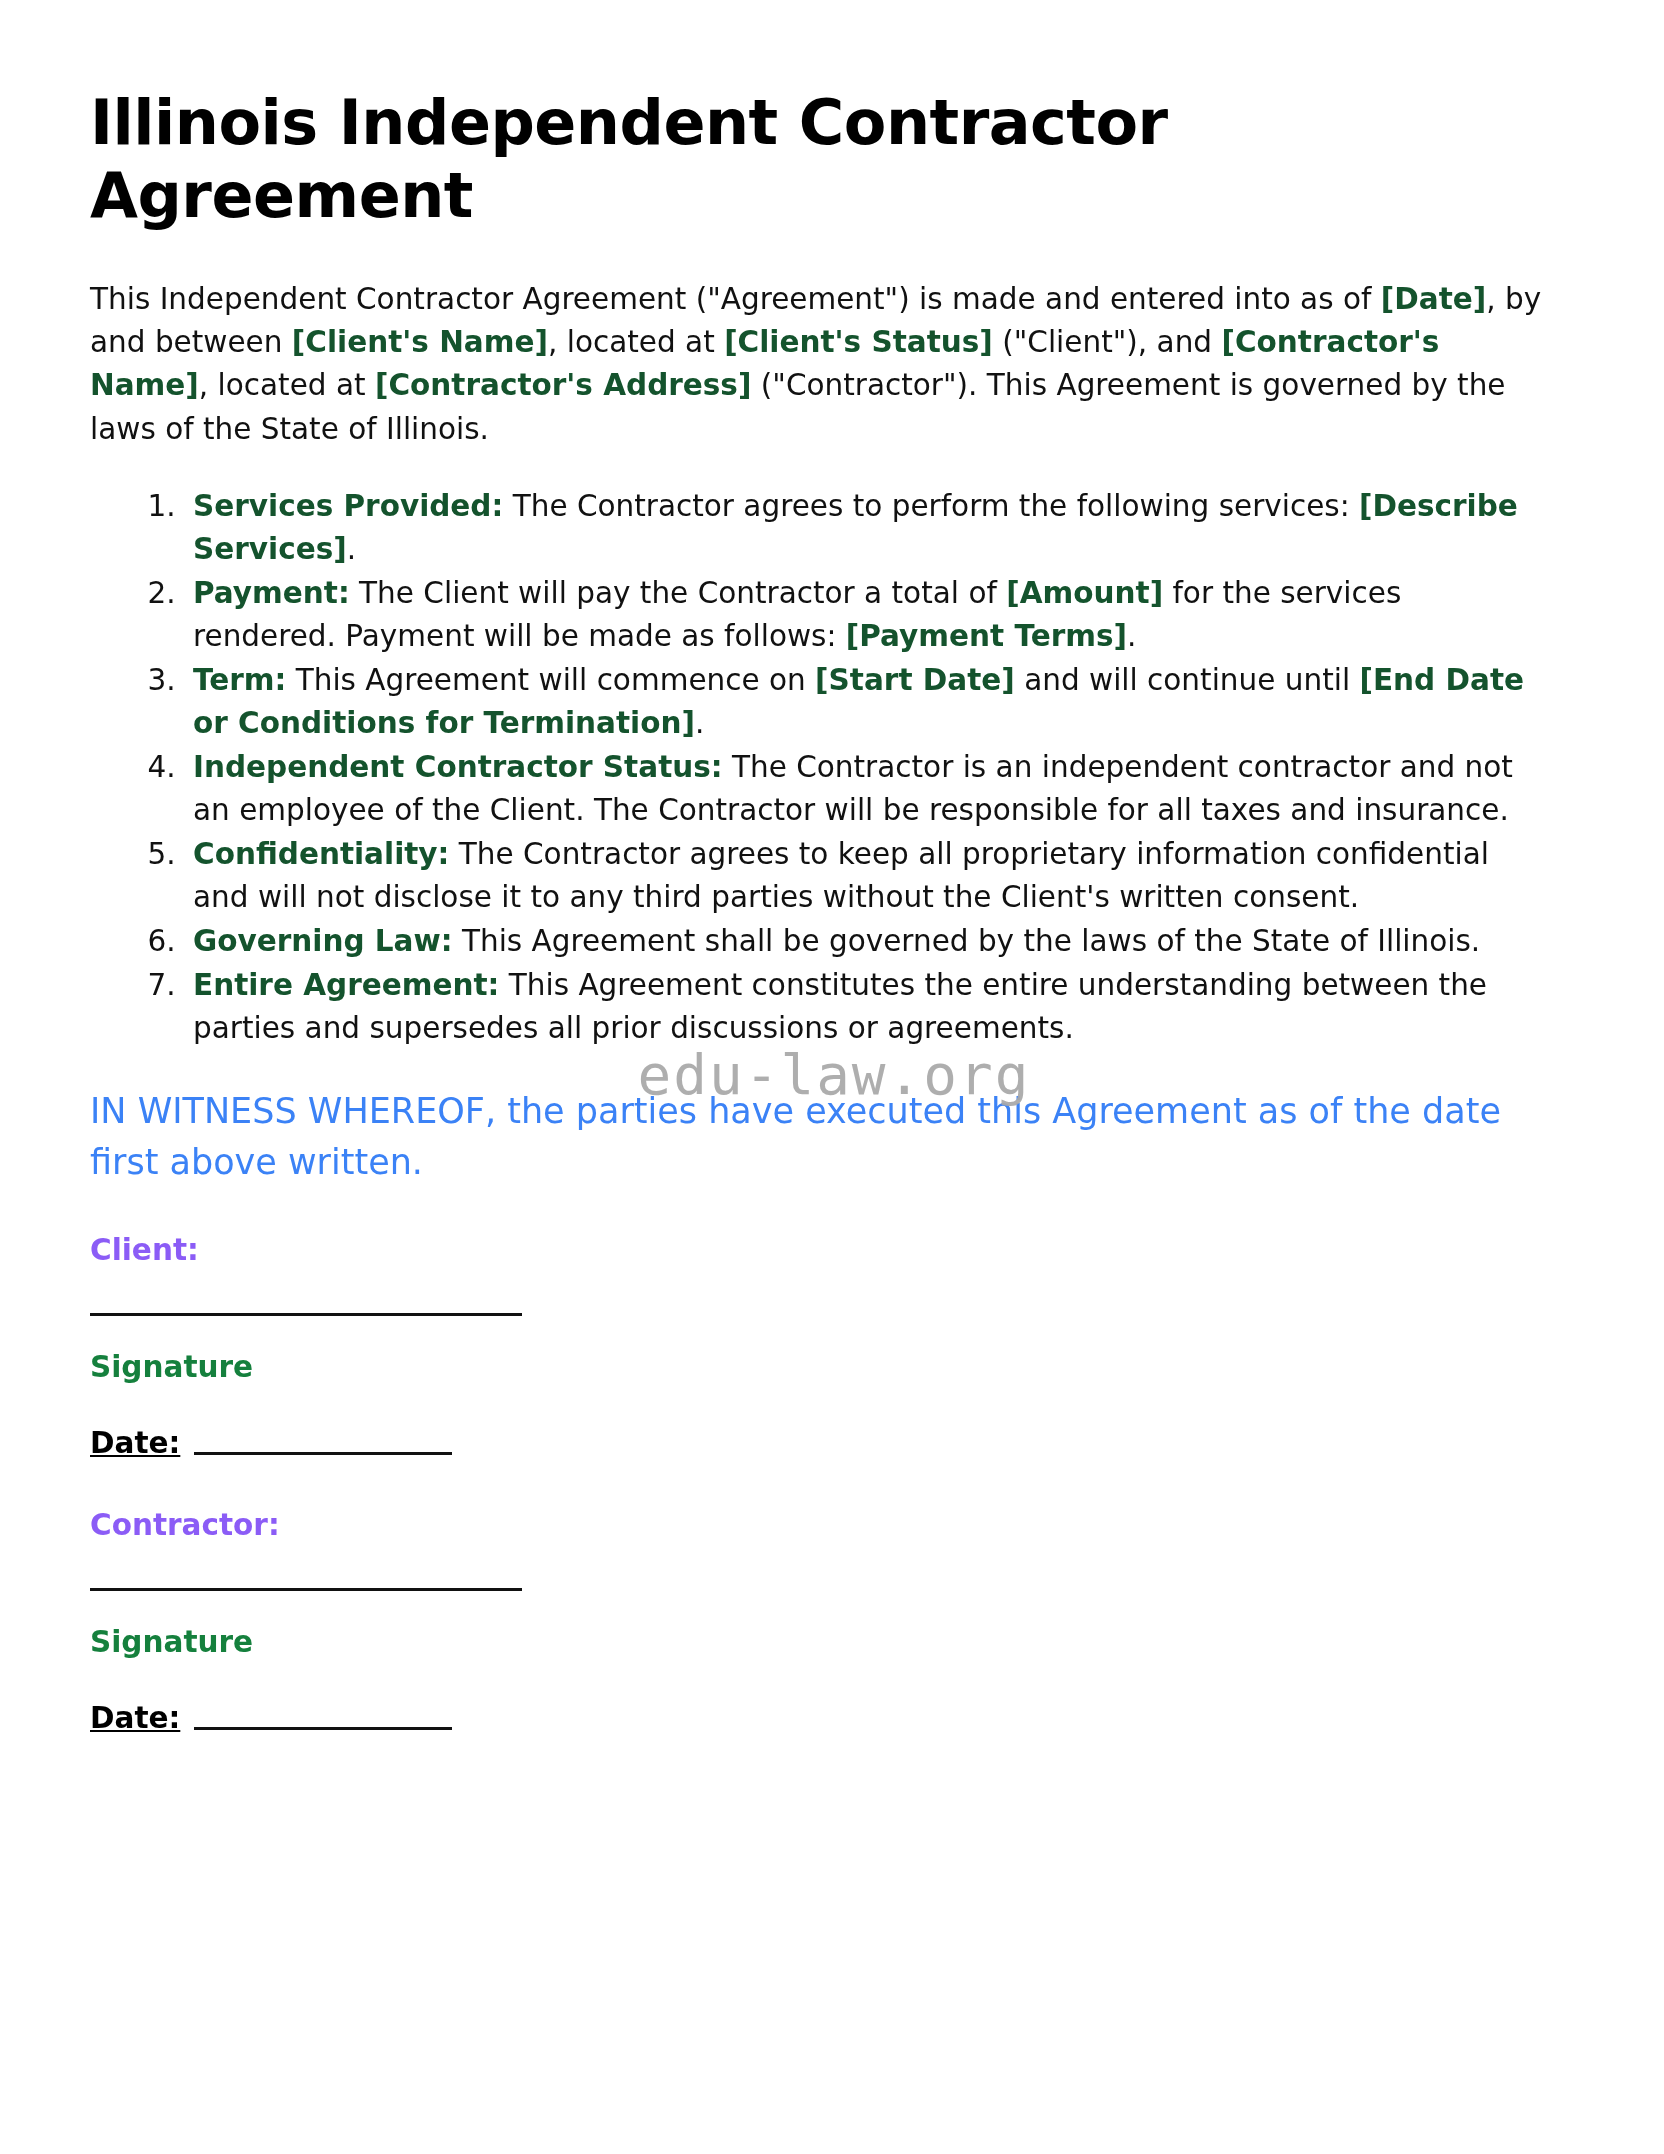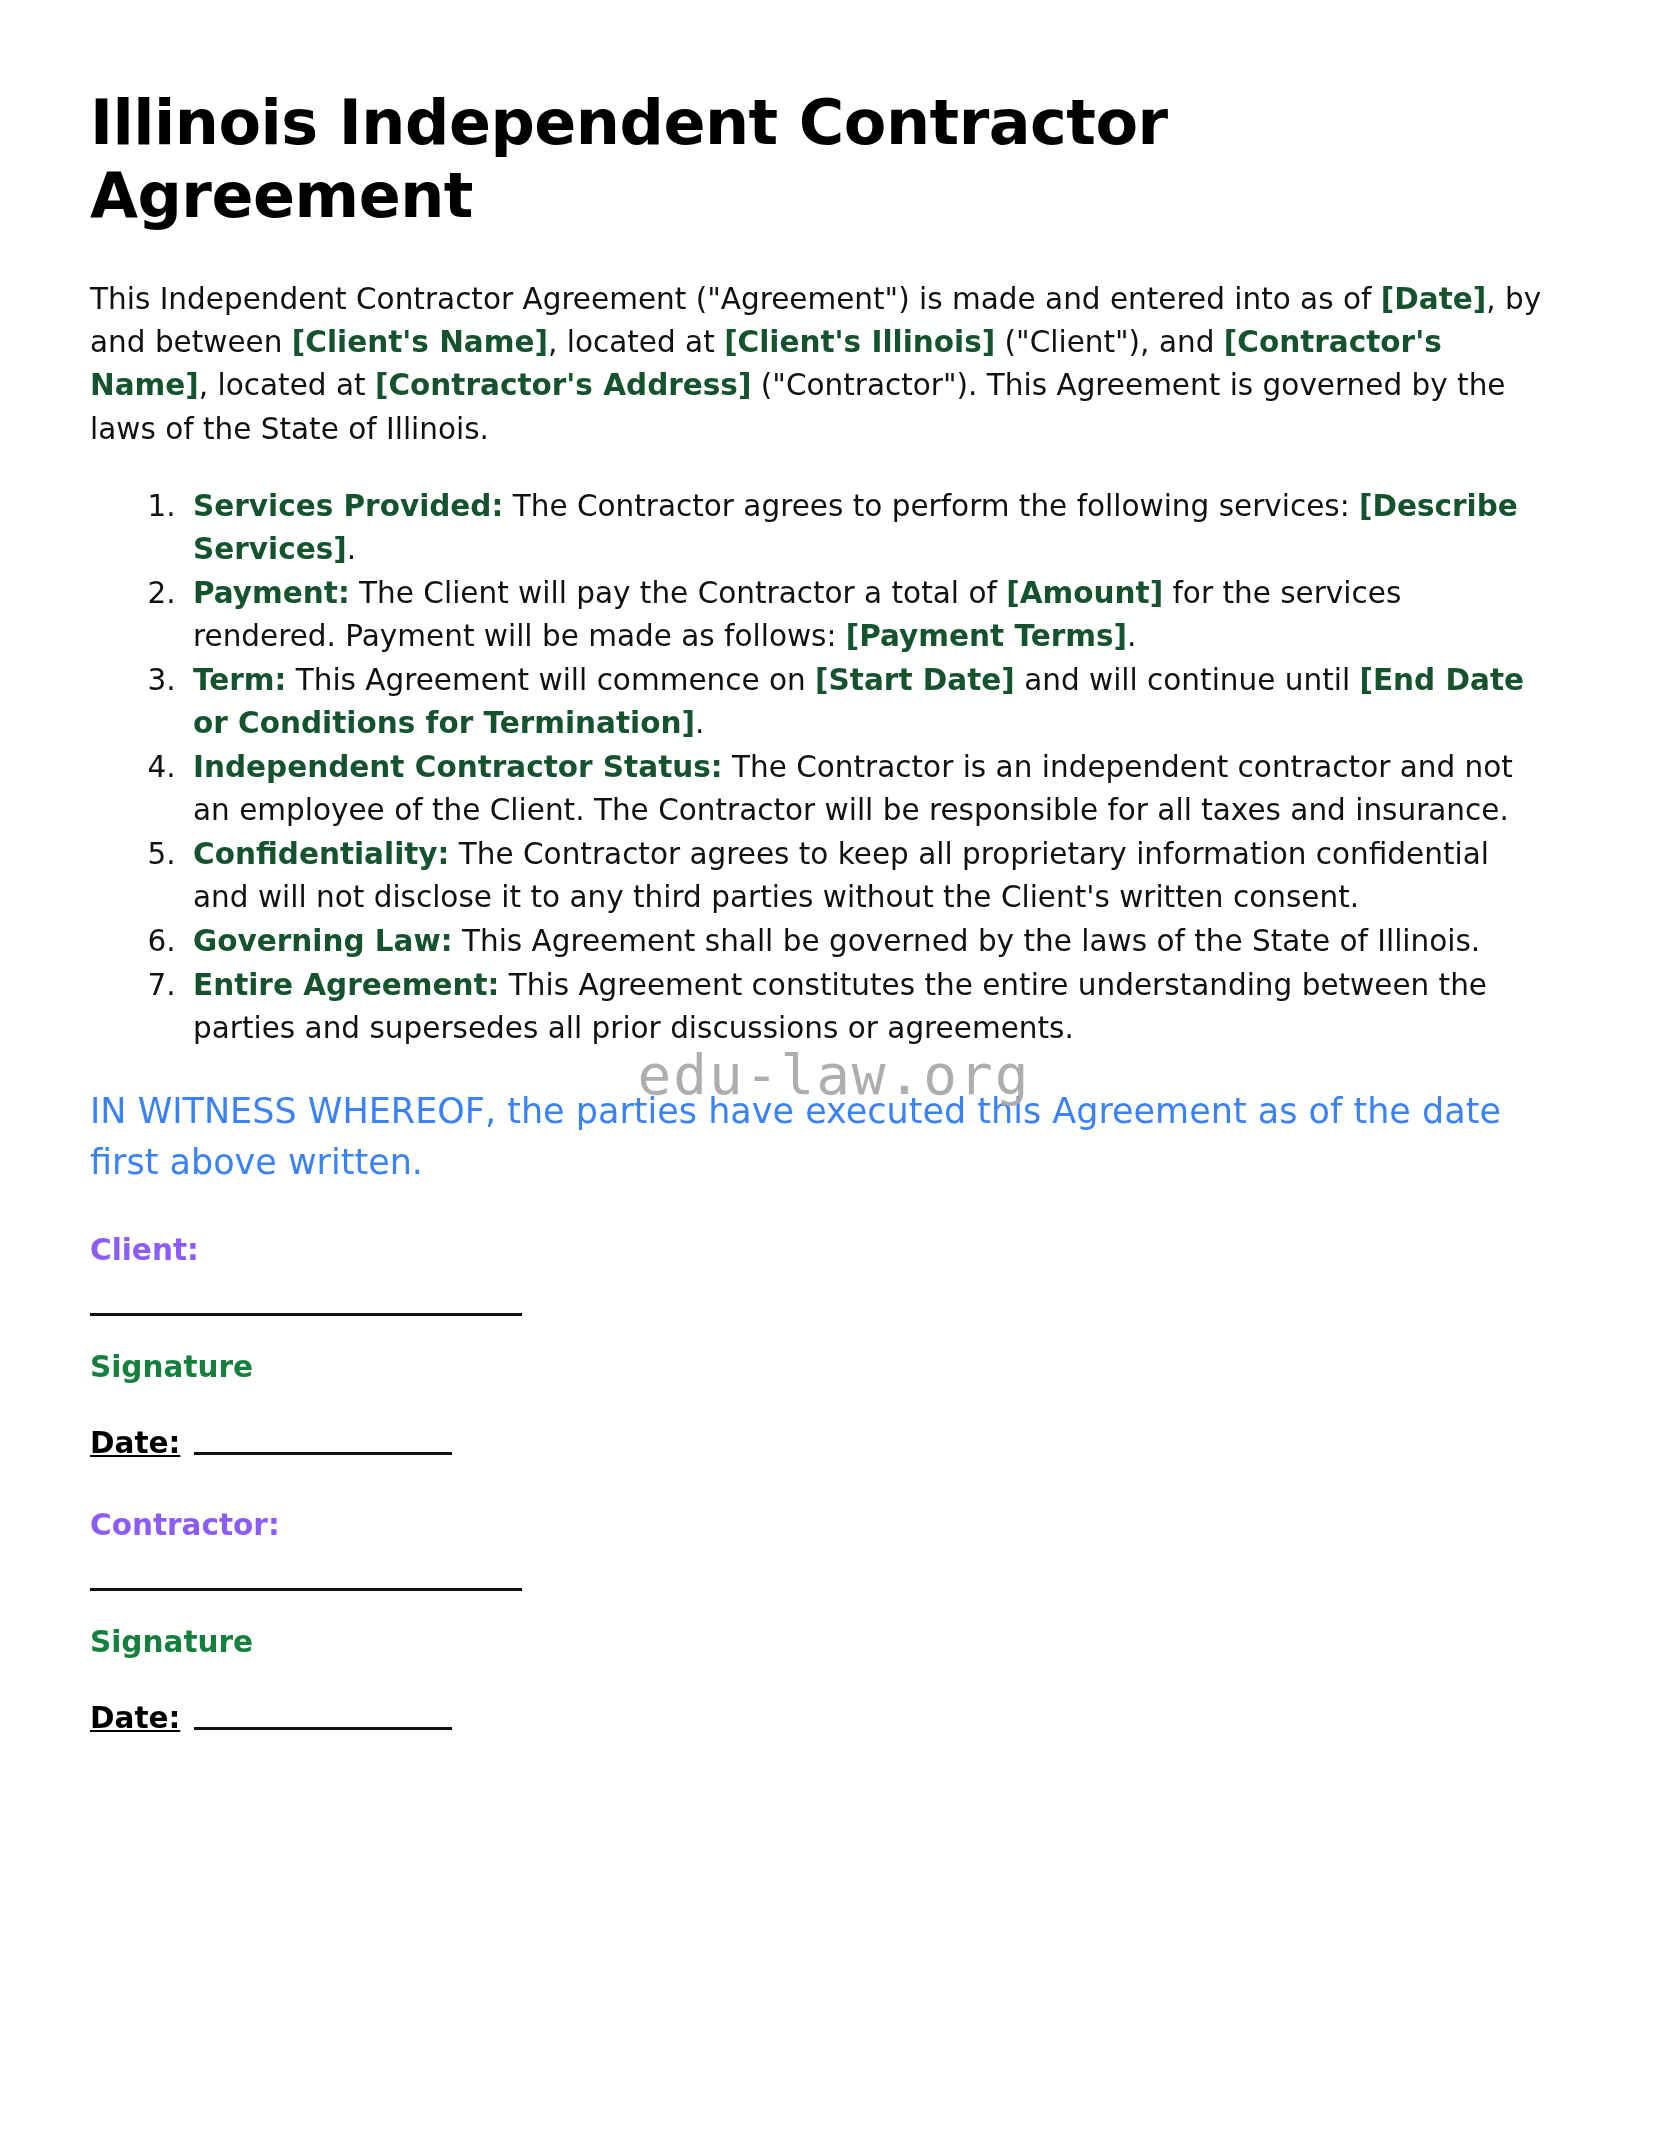--- a/index.html
+++ b/index.html
@@ -128,21 +128,21 @@
     font-weight: 400;
   }
 </style>
 </head>
 <body>
 
 <div class="page">
 
   <h1 class="doc-title">Illinois Independent Contractor Agreement</h1>
 
-  <p class="para">This Independent Contractor Agreement ("Agreement") is made and entered into as of <b>[Date]</b>, by and between <b>[Client's Name]</b>, located at <b>[Client's Illinois]</b> ("Client"), and <b>[Contractor's Name]</b>, located at <b>[Contractor's Address]</b> ("Contractor"). This Agreement is governed by the laws of the State of Illinois.</p>
+  <p class="para">This Independent Contractor Agreement ("Agreement") is made and entered into as of <b>[Date]</b>, by and between <b>[Client's Name]</b>, located at <b>[Client's Status]</b> ("Client"), and <b>[Contractor's Name]</b>, located at <b>[Contractor's Address]</b> ("Contractor"). This Agreement is governed by the laws of the State of Illinois.</p>
 
 
   <ol class="terms">
       <li><b>Services Provided:</b> The Contractor agrees to perform the following services: <b>[Describe Services]</b>.</li>
       <li><b>Payment:</b> The Client will pay the Contractor a total of <b>[Amount]</b> for the services rendered. Payment will be made as follows: <b>[Payment Terms]</b>.</li>
       <li><b>Term:</b> This Agreement will commence on <b>[Start Date]</b> and will continue until <b>[End Date or Conditions for Termination]</b>.</li>
       <li><b>Independent Contractor Status:</b> The Contractor is an independent contractor and not an employee of the Client. The Contractor will be responsible for all taxes and insurance.</li>
       <li><b>Confidentiality:</b> The Contractor agrees to keep all proprietary information confidential and will not disclose it to any third parties without the Client's written consent.</li>
       <li><b>Governing Law:</b> This Agreement shall be governed by the laws of the State of Illinois.</li>
       <li><b>Entire Agreement:</b> This Agreement constitutes the entire understanding between the parties and supersedes all prior discussions or agreements.</li>

